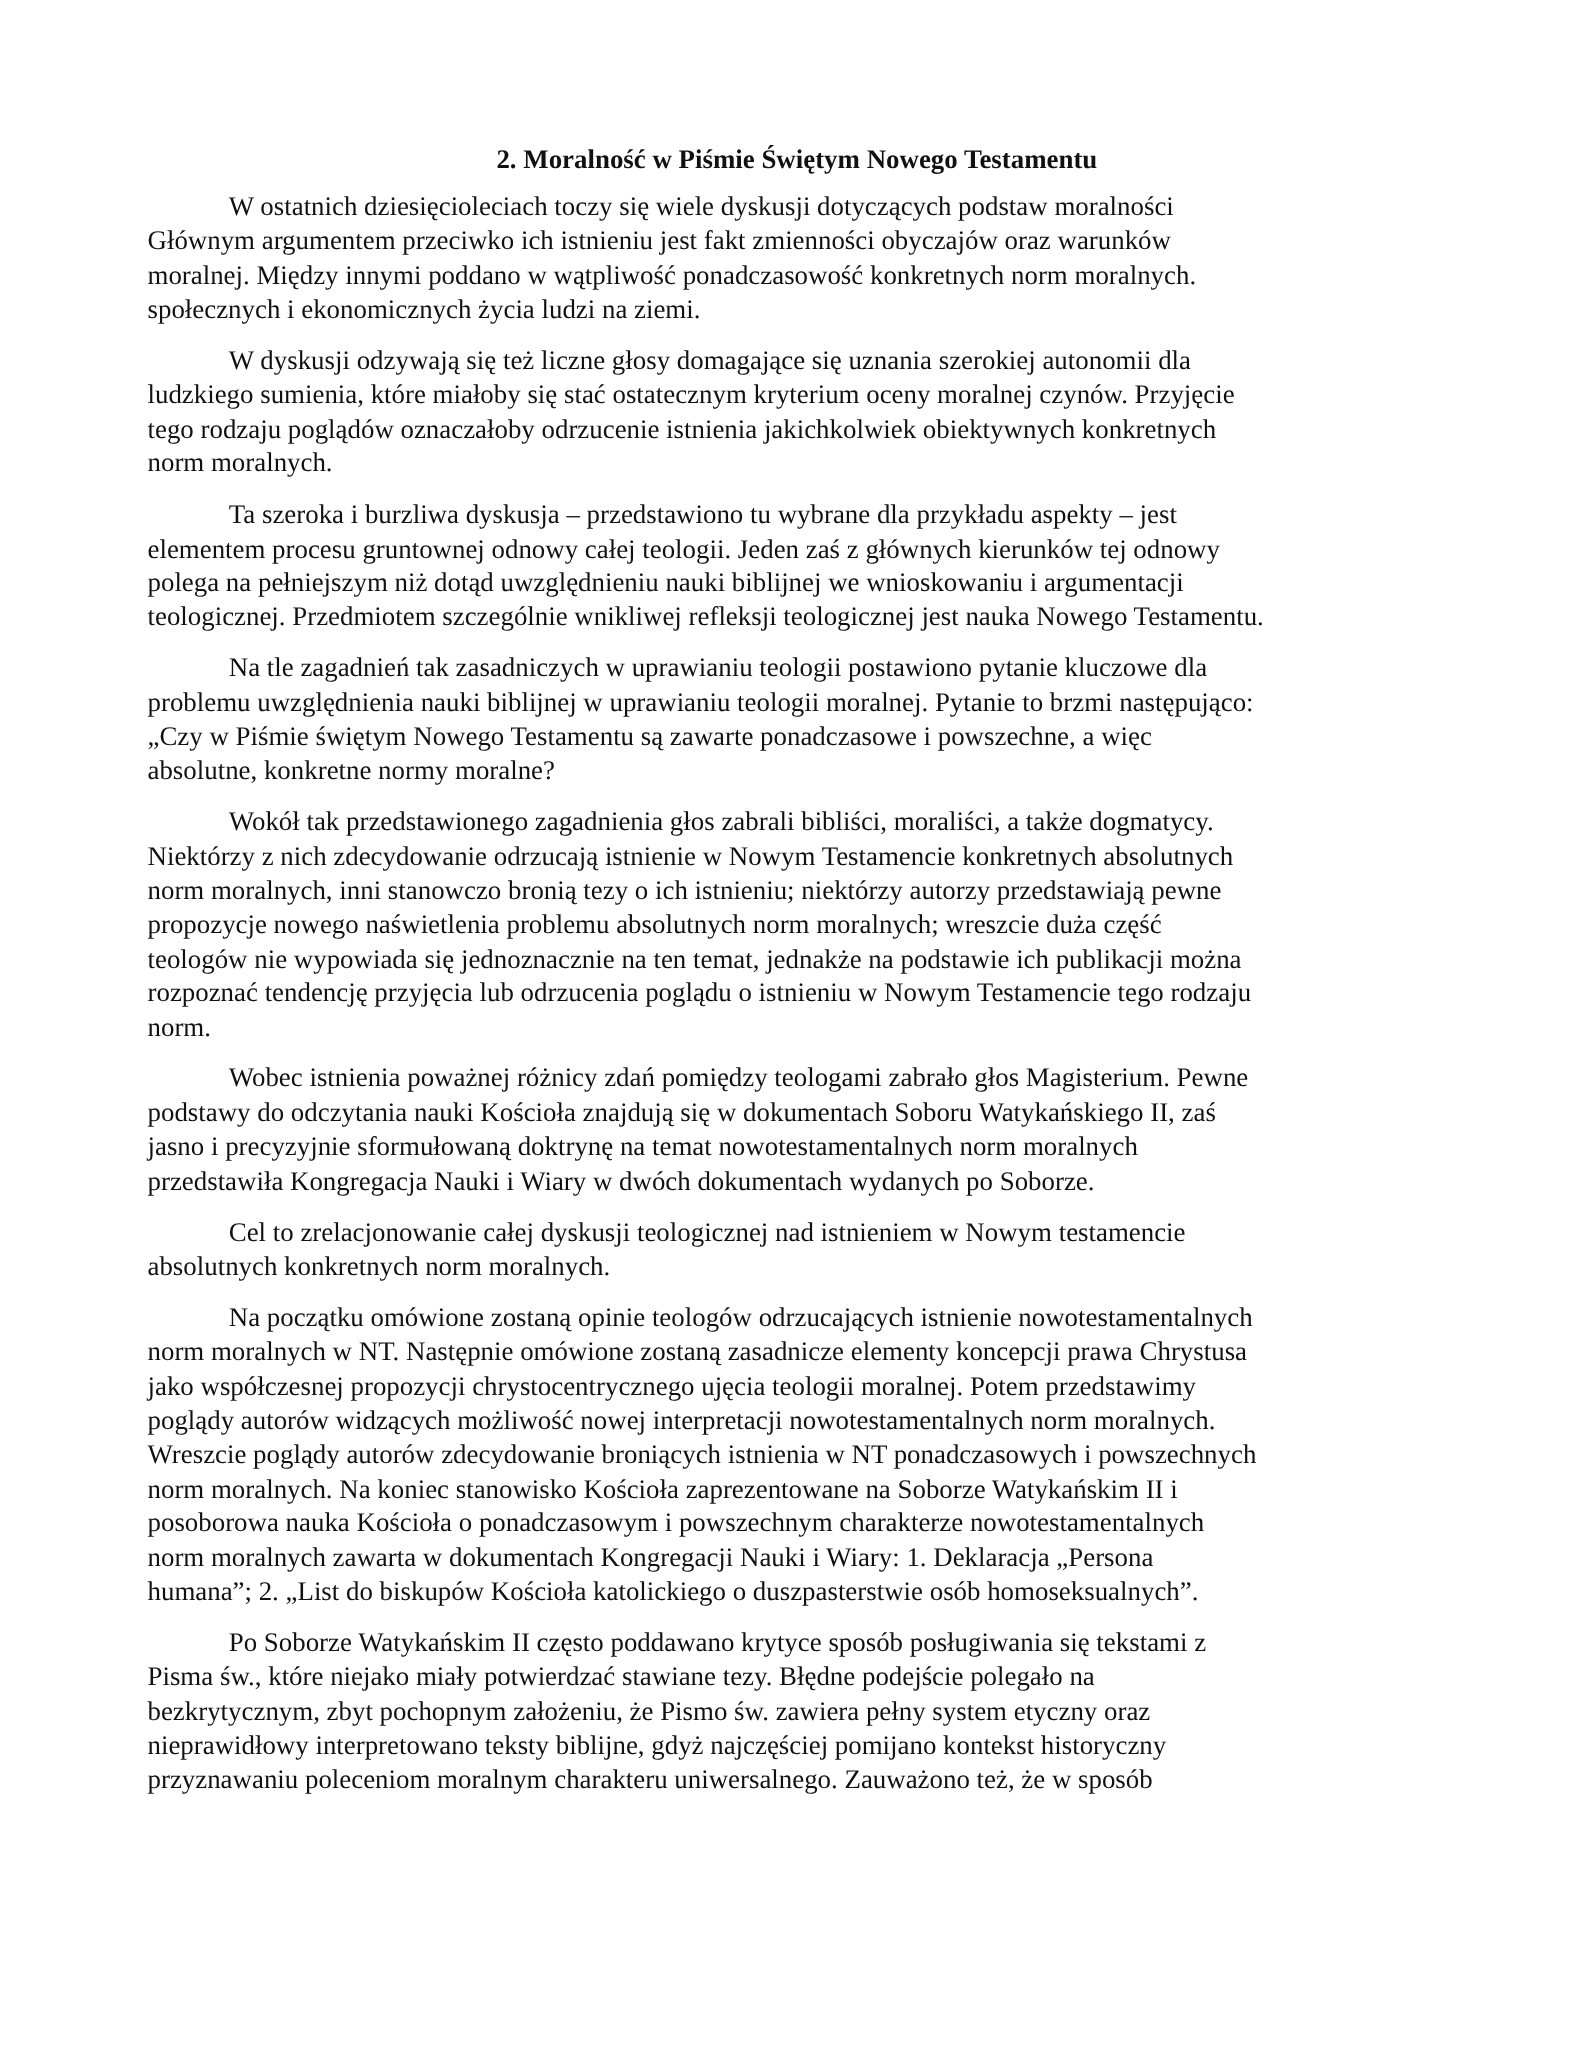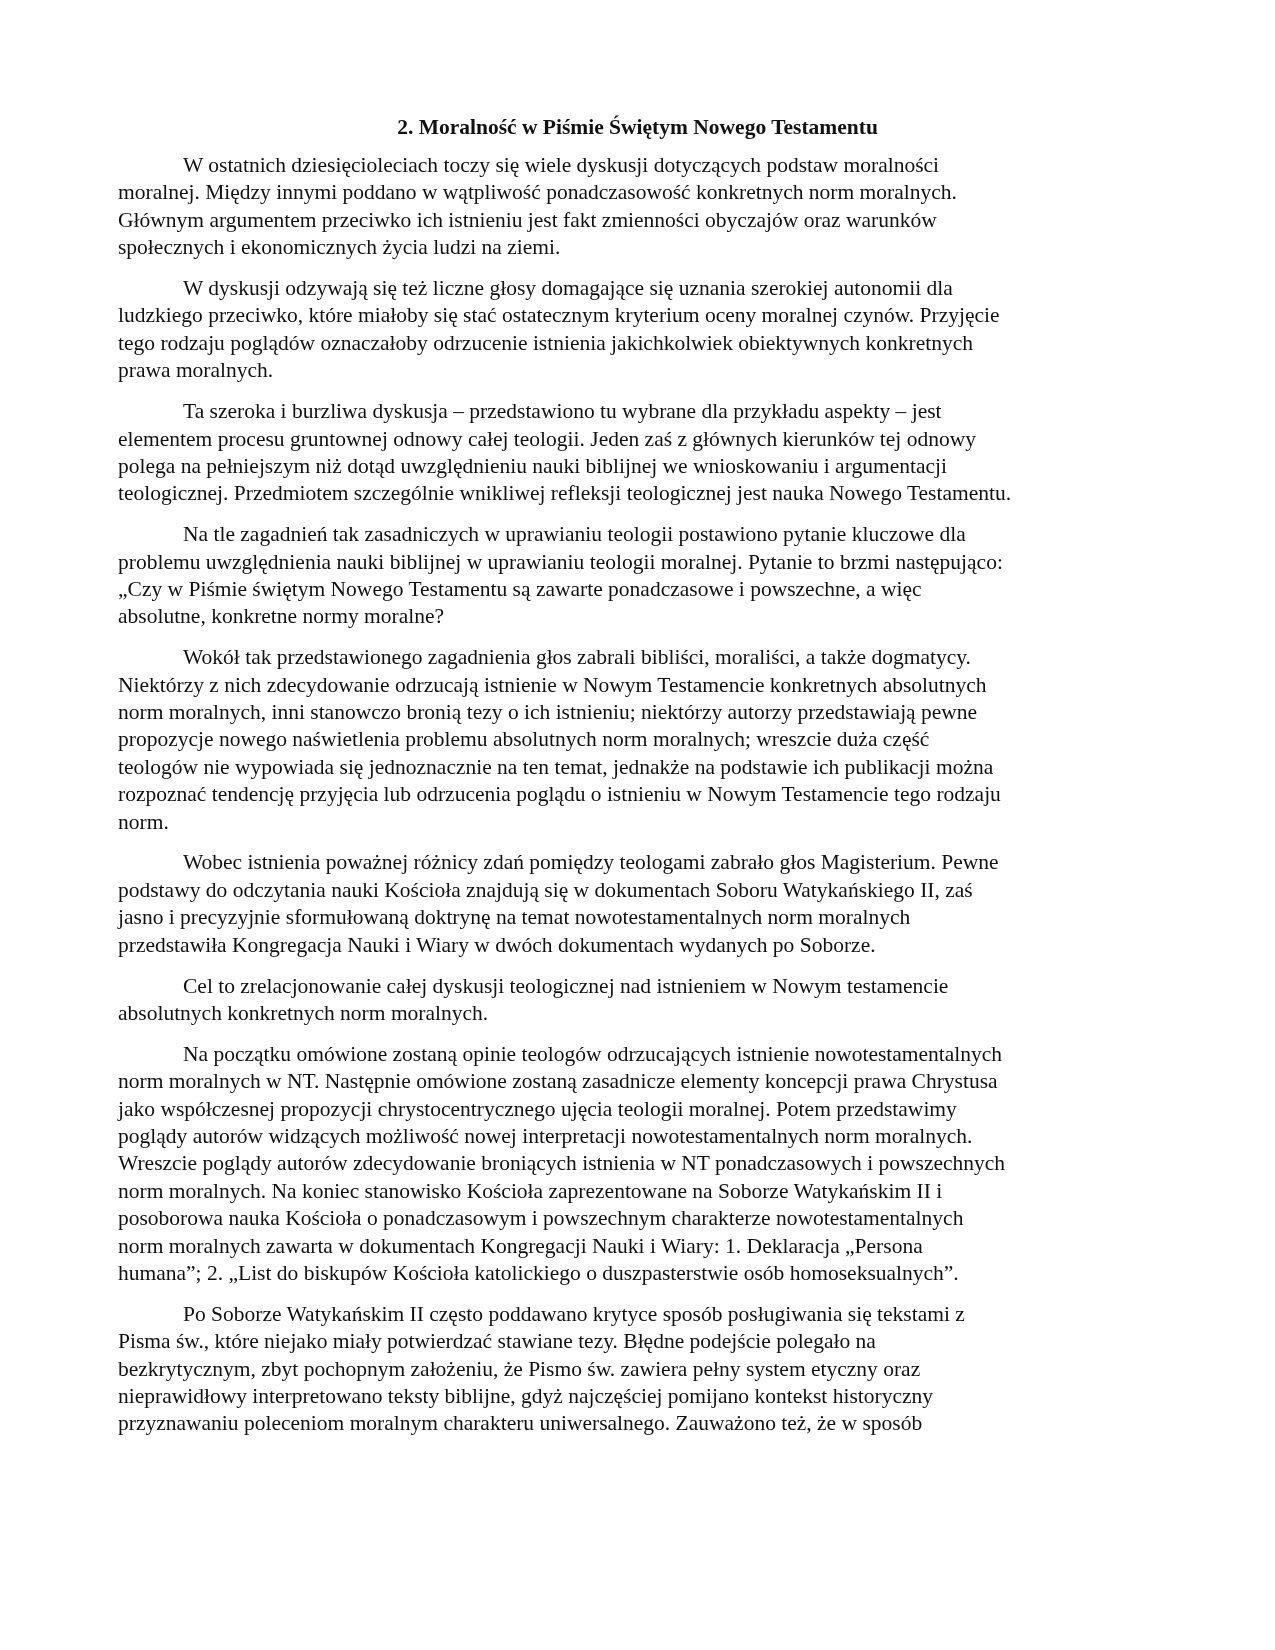--- a/index.html
+++ b/index.html
@@ -58,30 +58,30 @@
 </head>
 <body>
 
 <div class="page">
   <div class="title">2. Moralność w Piśmie Świętym Nowego Testamentu</div>
 
   <div class="content">
 
     <p class="para">
       <span class="line first">W ostatnich dziesięcioleciach toczy się wiele dyskusji dotyczących podstaw moralności</span>
+      <span class="line">Głównym argumentem przeciwko ich istnieniu jest fakt zmienności obyczajów oraz warunków</span>
       <span class="line">moralnej. Między innymi poddano w wątpliwość ponadczasowość konkretnych norm moralnych.</span>
-      <span class="line">Głównym argumentem przeciwko ich istnieniu jest fakt zmienności obyczajów oraz warunków</span>
       <span class="line">społecznych i ekonomicznych życia ludzi na ziemi.</span>
     </p>
 
     <p class="para">
       <span class="line first">W dyskusji odzywają się też liczne głosy domagające się uznania szerokiej autonomii dla</span>
-      <span class="line">ludzkiego przeciwko, które miałoby się stać ostatecznym kryterium oceny moralnej czynów. Przyjęcie</span>
+      <span class="line">ludzkiego sumienia, które miałoby się stać ostatecznym kryterium oceny moralnej czynów. Przyjęcie</span>
       <span class="line">tego rodzaju poglądów oznaczałoby odrzucenie istnienia jakichkolwiek obiektywnych konkretnych</span>
-      <span class="line">prawa moralnych.</span>
+      <span class="line">norm moralnych.</span>
     </p>
 
     <p class="para">
       <span class="line first">Ta szeroka i burzliwa dyskusja – przedstawiono tu wybrane dla przykładu aspekty – jest</span>
       <span class="line">elementem procesu gruntownej odnowy całej teologii. Jeden zaś z głównych kierunków tej odnowy</span>
       <span class="line">polega na pełniejszym niż dotąd uwzględnieniu nauki biblijnej we wnioskowaniu i argumentacji</span>
       <span class="line">teologicznej. Przedmiotem szczególnie wnikliwej refleksji teologicznej jest nauka Nowego Testamentu.</span>
     </p>
 
     <p class="para">

